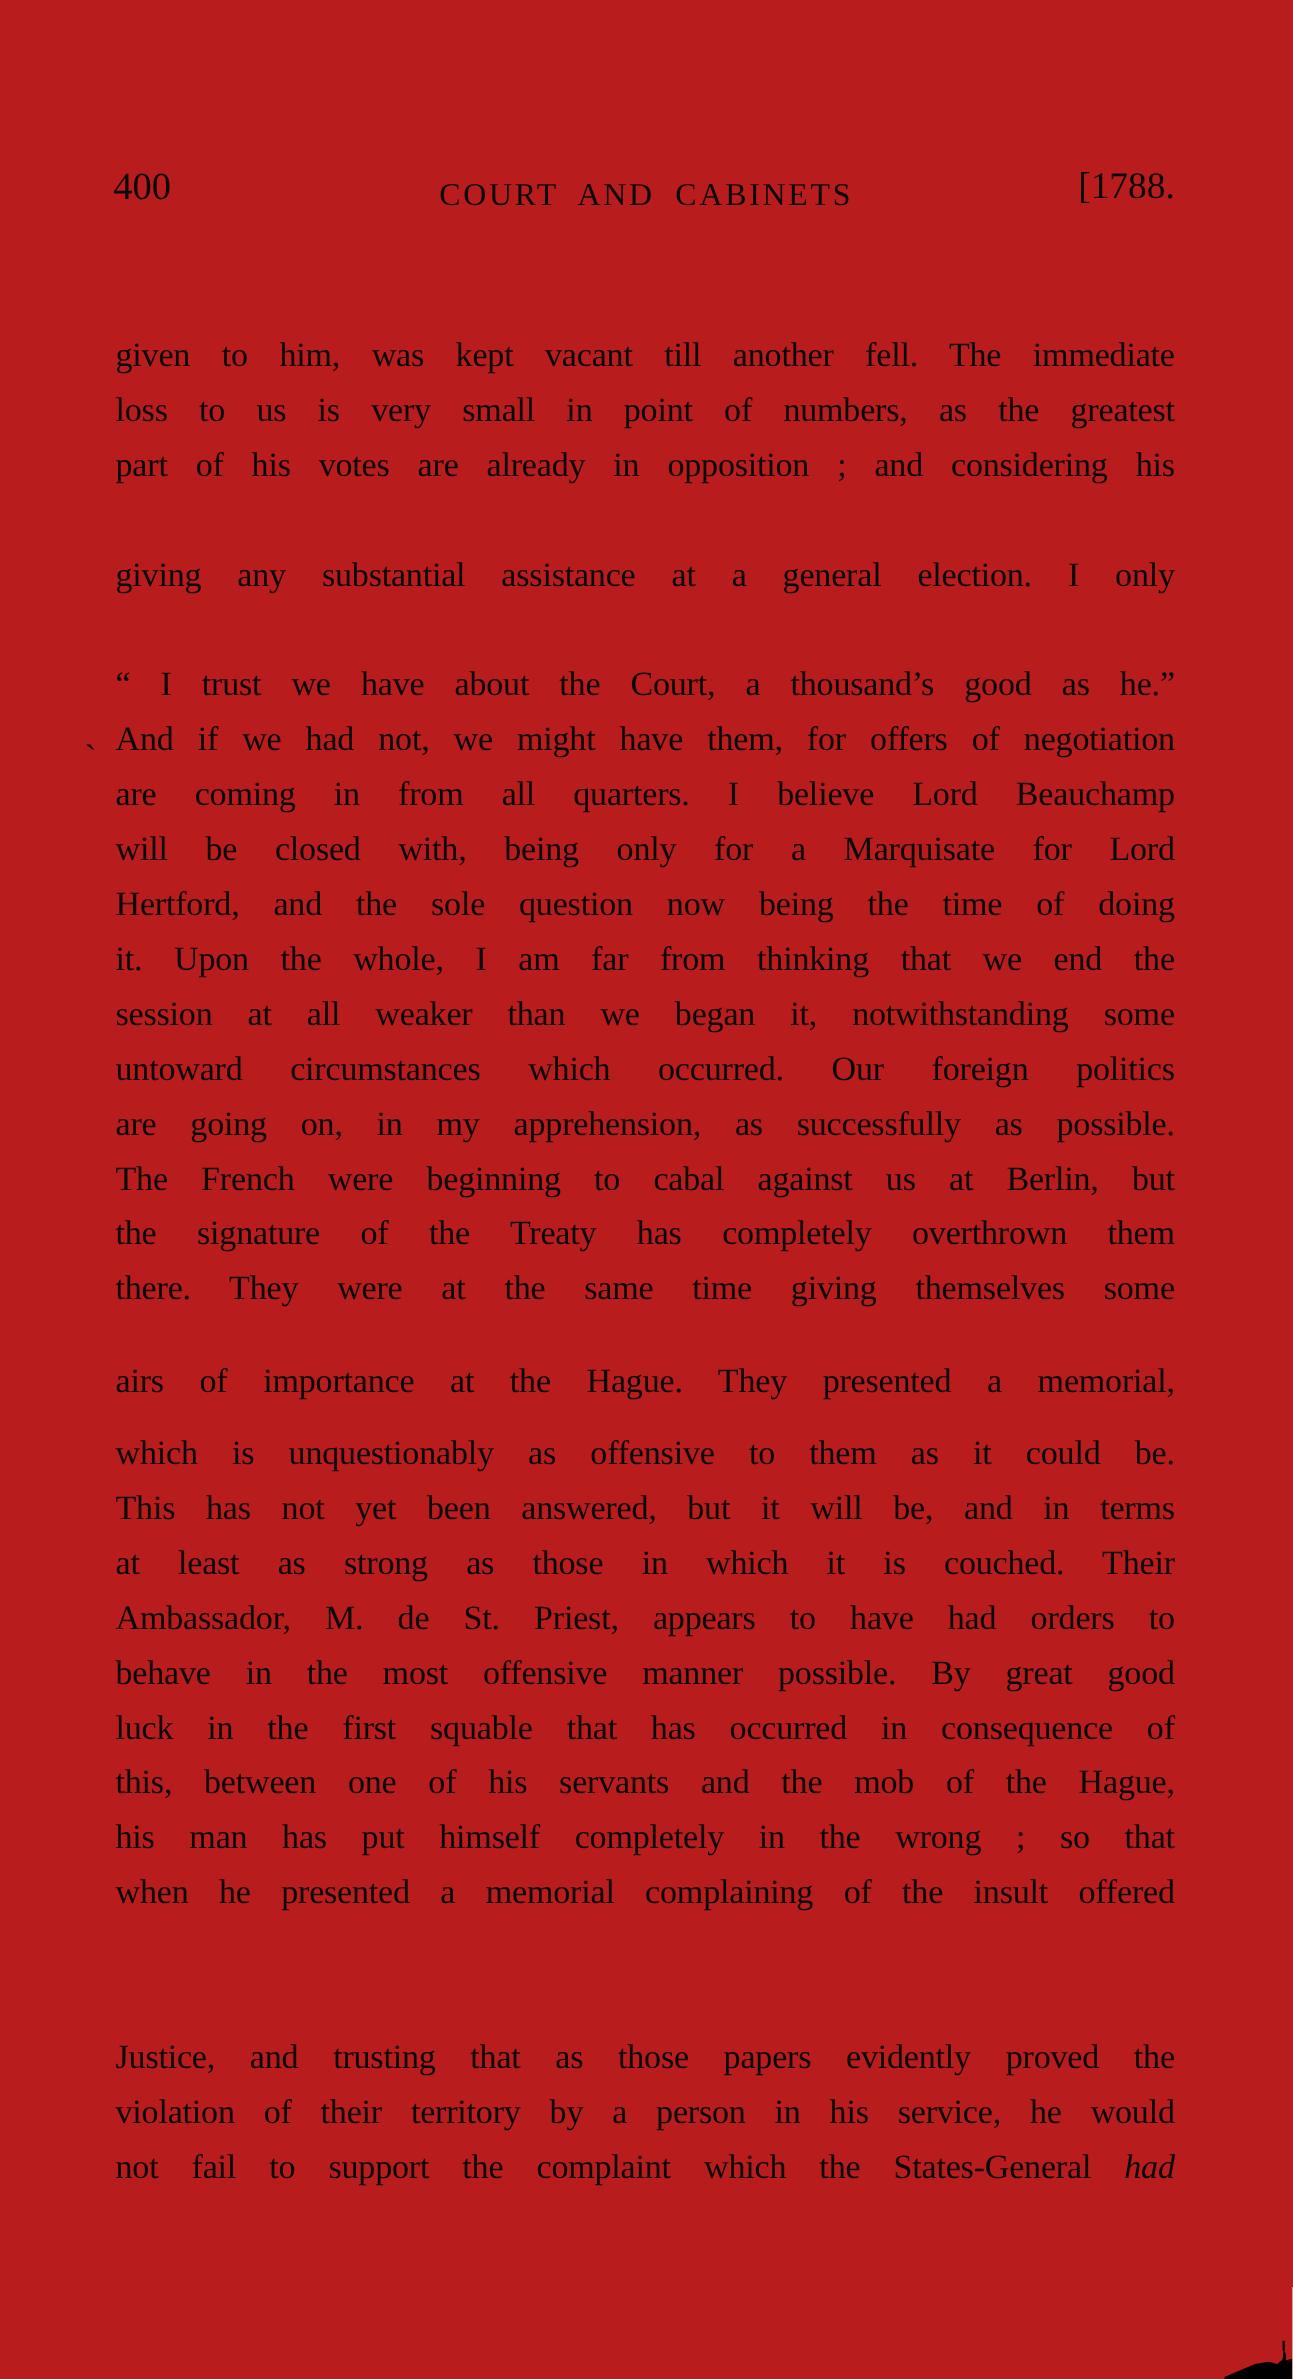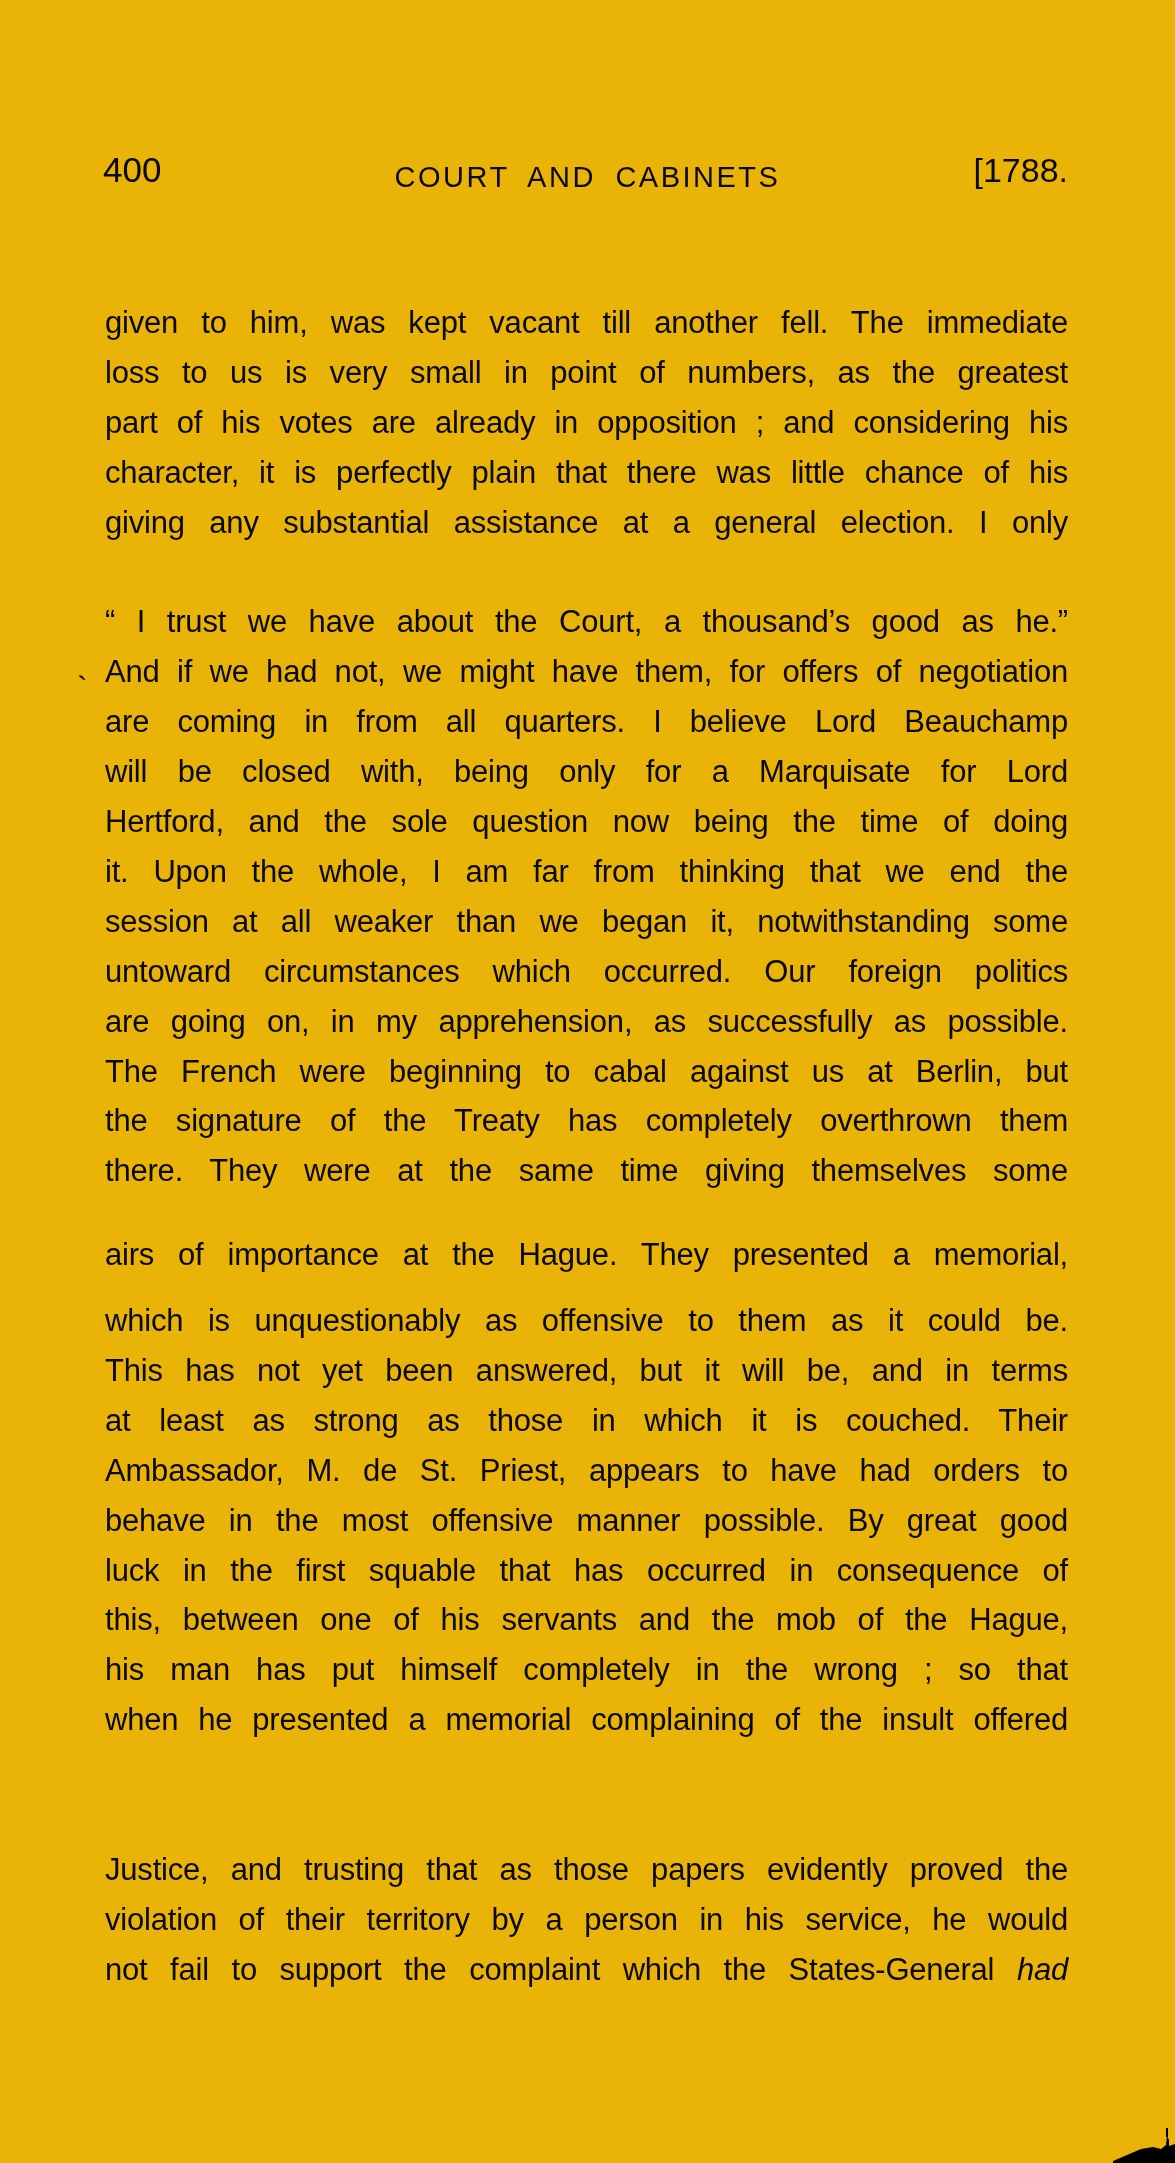--- a/index.html
+++ b/index.html
@@ -1,22 +1,22 @@
 <!DOCTYPE html>
 <html><head>
 <meta charset="utf-8">
 <style>
   html, body { margin: 0; padding: 0; background: #ffffff; }
   .page {
     position: relative;
     width: 1175px;
     height: 2163px;
-    background: #eab308;
+    background: #b91c1c;
     color: #0a0a0a;
-    font-family: Liberation Sans, sans-serif;
+    font-family: Liberation Serif, serif;
     overflow: hidden;
   }
   .running-header { position: absolute; }
   .page-number {
     left: 103px; top: 150px;
     font-size: 35px;
   }
   .header-title {
     left: 50%; top: 161px;
     transform: translateX(-50%);
@@ -71,21 +71,20 @@
   <div class="running-header page-number">400</div>
   <div class="running-header header-title">COURT AND CABINETS</div>
   <div class="running-header header-date">[1788.</div>
 
   <div class="margin-mark">`</div>
 
   <div class="body-text">
     <div class="line" style="top:0px">given to him, was kept vacant till another fell.  The immediate</div>
     <div class="line" style="top:49.9px">loss to us is very small in point of numbers, as the greatest</div>
     <div class="line" style="top:99.8px">part of his votes are already in opposition ; and considering his</div>
-    <div class="line" style="top:149.7px">character, it is perfectly plain that there was little chance of his</div>
     <div class="line" style="top:199.6px">giving any substantial assistance at a general election.  I only</div>
     <div class="line" style="top:299.4px">“ I trust we have about the Court, a thousand’s good as he.”</div>
     <div class="line" style="top:349.3px">And if we had not, we might have them, for offers of negotiation</div>
     <div class="line" style="top:399.2px">are coming in from all quarters.  I believe Lord Beauchamp</div>
     <div class="line" style="top:449.1px">will be closed with, being only for a Marquisate for Lord</div>
     <div class="line" style="top:499px">Hertford, and the sole question now being the time of doing</div>
     <div class="line" style="top:548.9px">it.  Upon the whole, I am far from thinking that we end the</div>
     <div class="line" style="top:598.8px">session at all weaker than we began it, notwithstanding some</div>
     <div class="line" style="top:648.7px">untoward circumstances which occurred.  Our foreign politics</div>
     <div class="line" style="top:698.6px">are going on, in my apprehension, as successfully as possible.</div>

